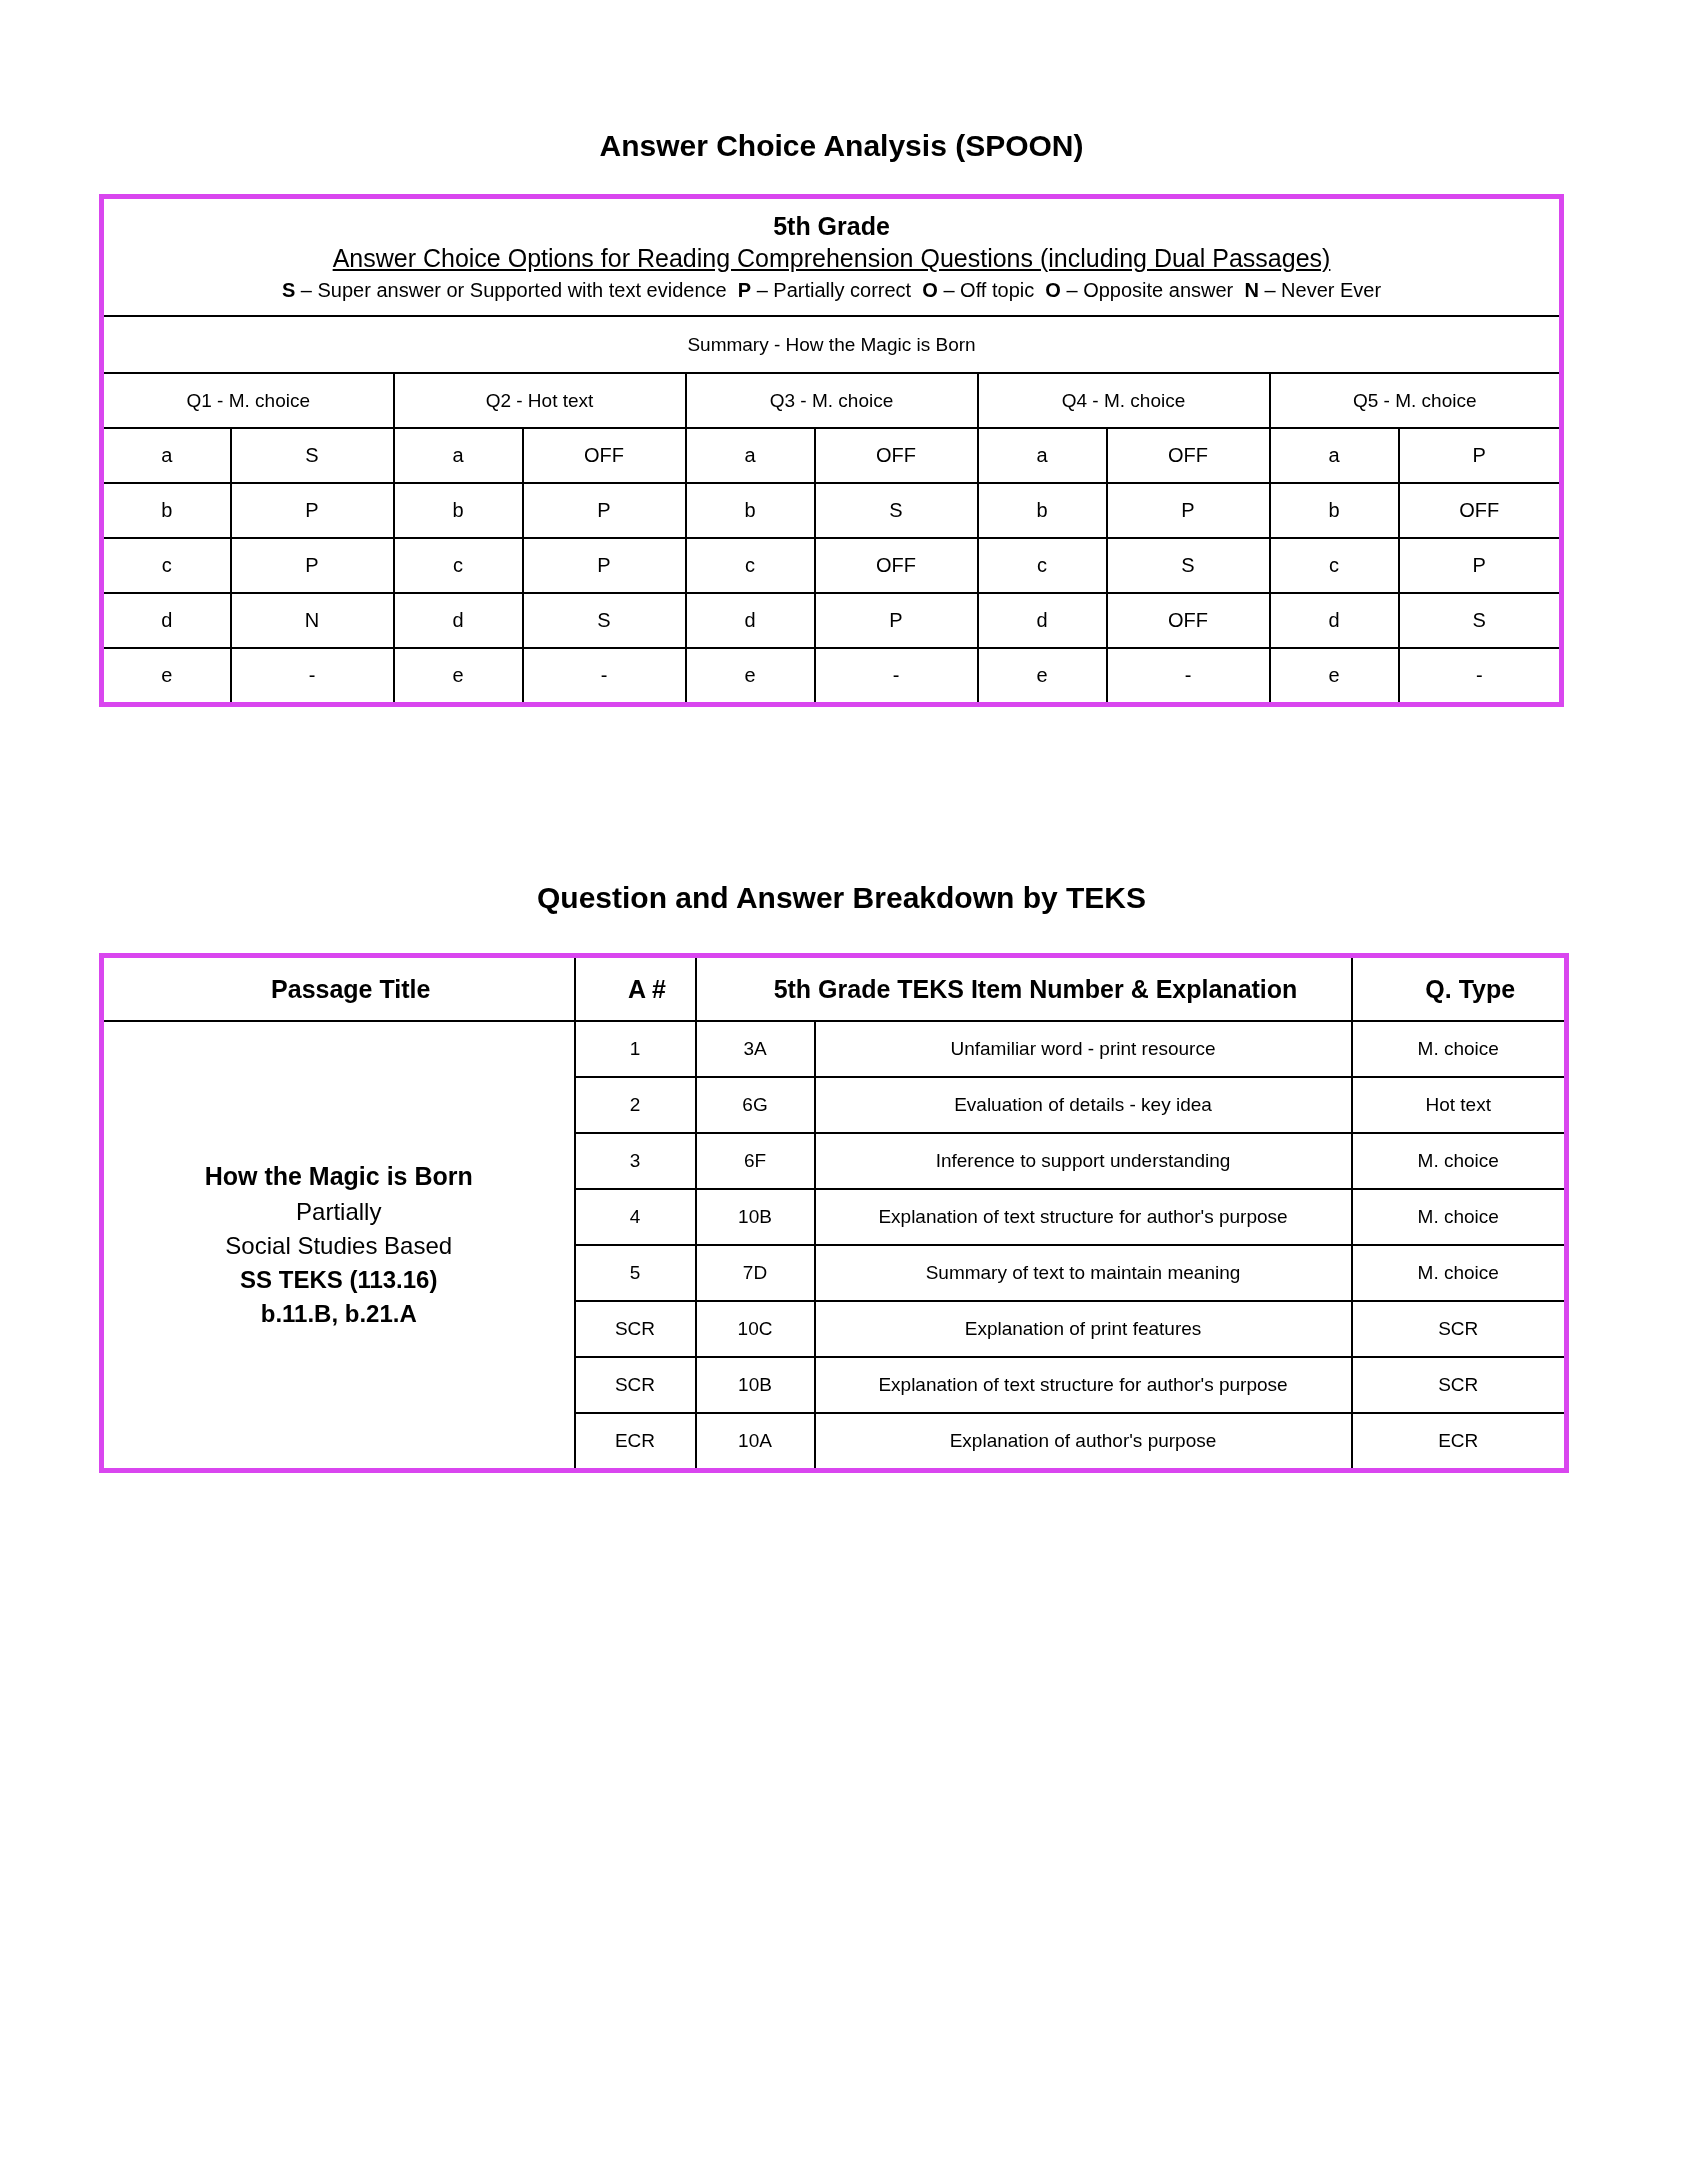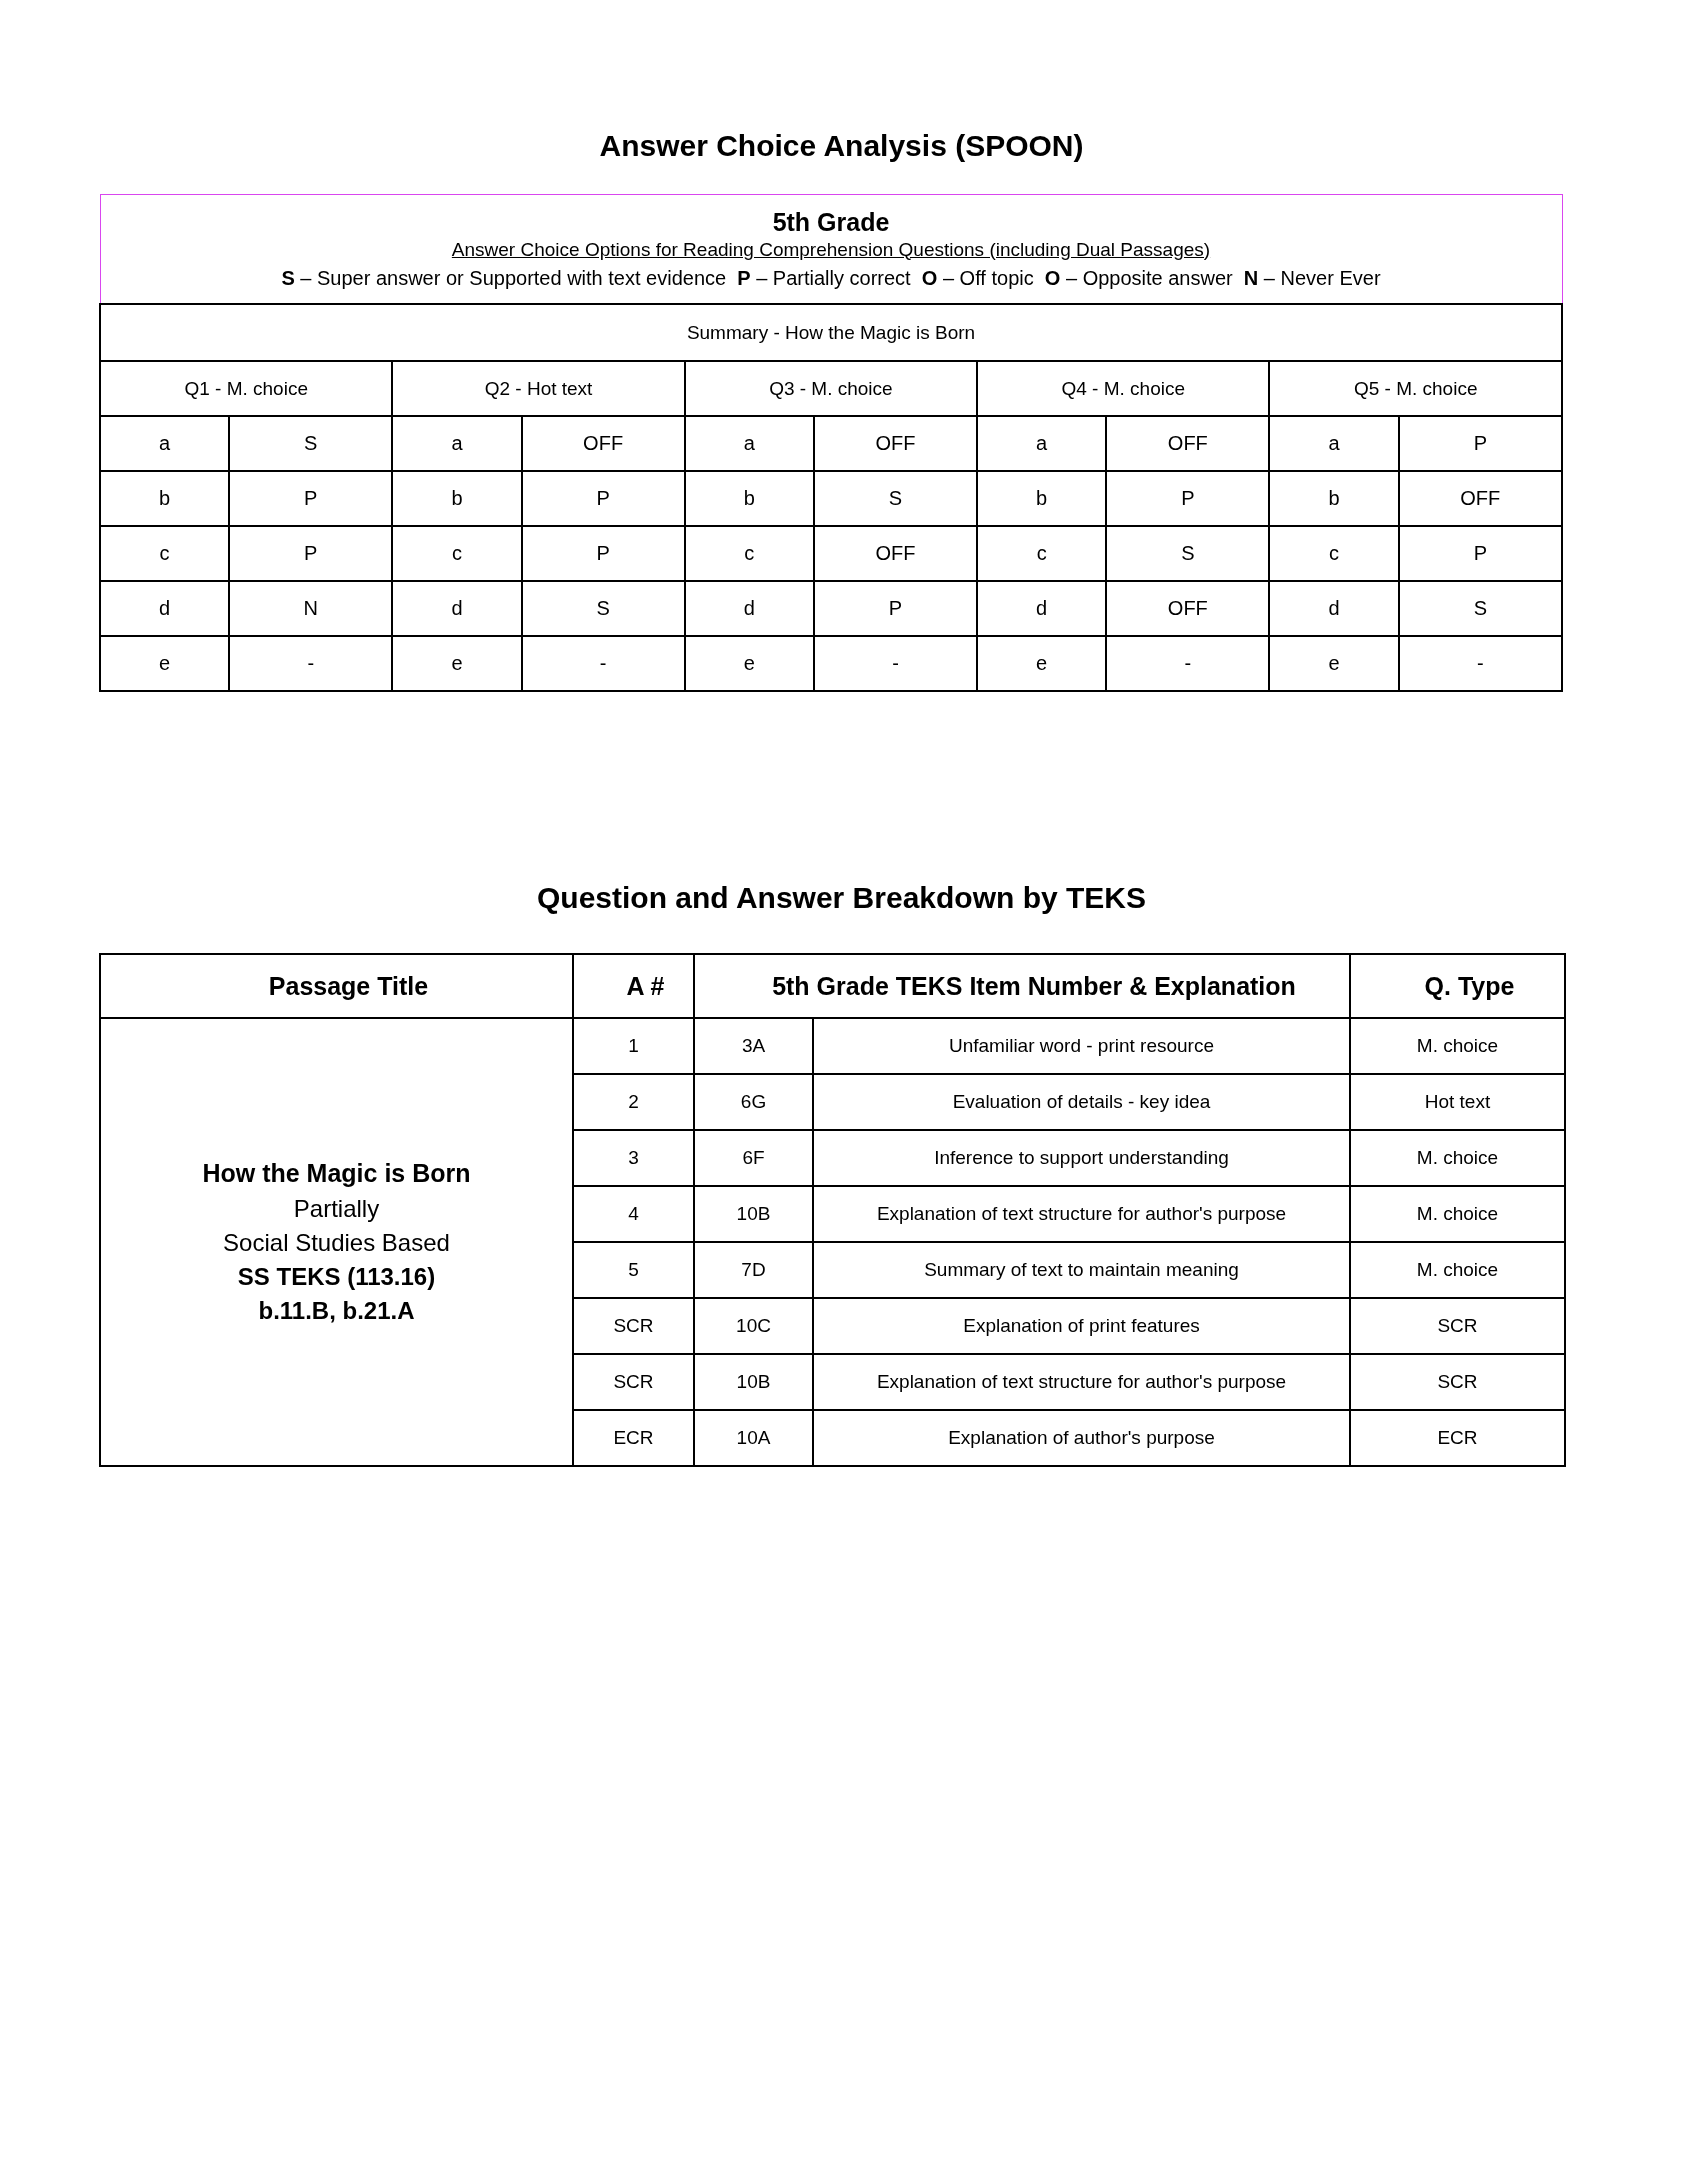--- a/index.html
+++ b/index.html
@@ -51,42 +51,42 @@
   .doc-table td, .doc-table th {
     border: 2px solid #000;
     padding: 0;
     text-align: center;
     vertical-align: middle;
     font-weight: normal;
     font-size: 19px;
     color: #000;
   }
   .doc-table {
-    border: 1px solid #d946ef;
+    border: 5px solid #d946ef;
   }
 
   
   #spoon-table {
     left: 99px;
     top: 194px;
     width: 1464px;
   }
   #spoon-table .banner-cell {
     border-left: none;
     border-right: none;
     border-top: none;
     padding: 12px 6px 10px 6px;
   }
   .banner-grade {
     font-size: 25px;
     font-weight: bold;
     line-height: 1.22;
   }
   .banner-sub {
-    font-size: 19px;
+    font-size: 25px;
     text-decoration: underline;
     line-height: 1.3;
     white-space: nowrap;
   }
   .banner-legend {
     font-size: 20px;
     line-height: 1.45;
     white-space: nowrap;
     margin-top: 2px;
   }

